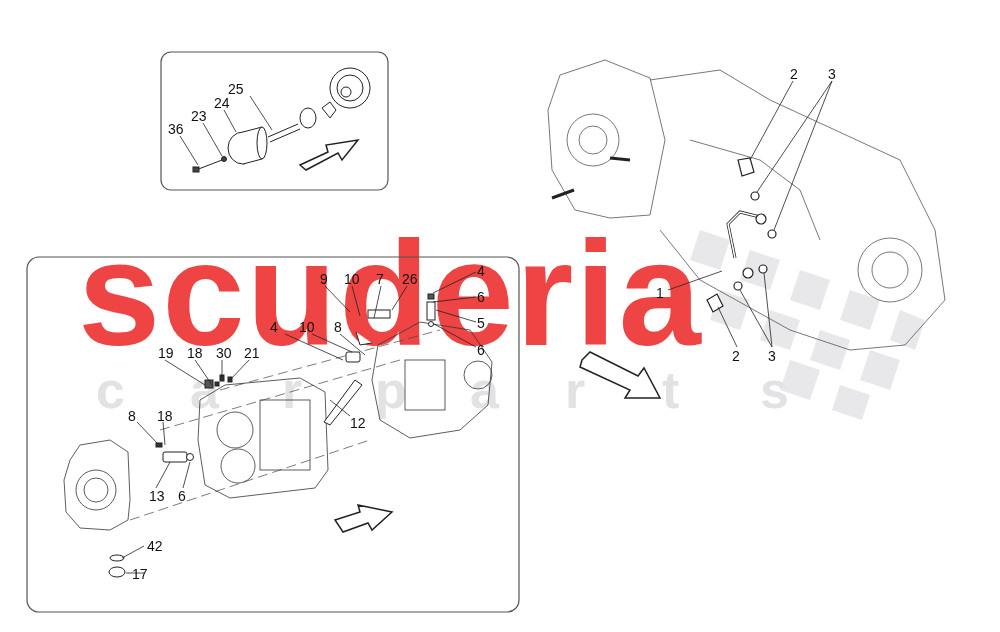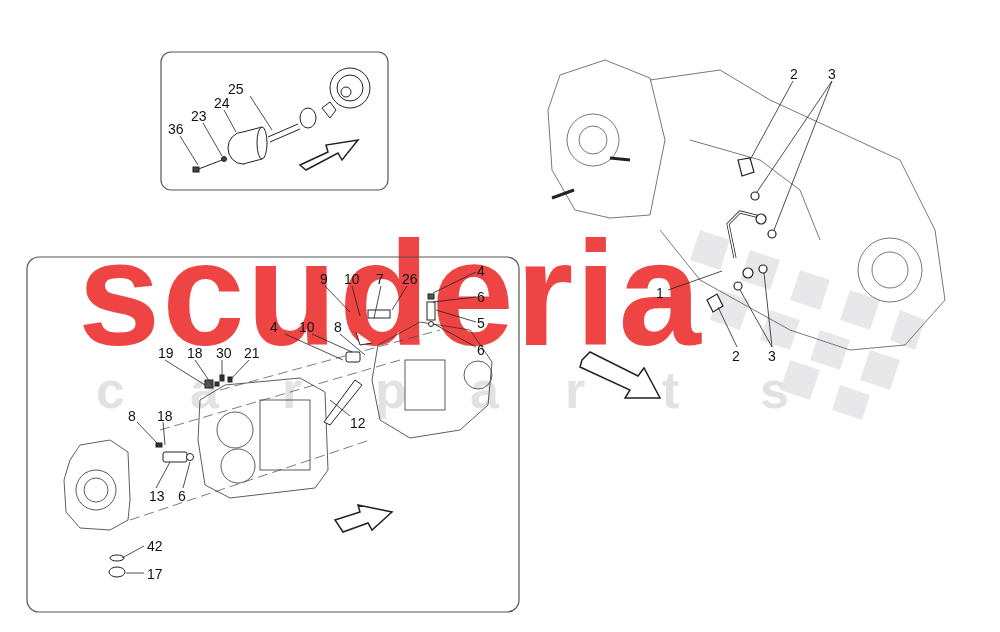--- a/index.html
+++ b/index.html
@@ -186,18 +186,18 @@
 <div class="callout" style="left:158px;top:346px">19</div>
 <div class="callout" style="left:187px;top:346px">18</div>
 <div class="callout" style="left:216px;top:346px">30</div>
 <div class="callout" style="left:244px;top:346px">21</div>
 <div class="callout" style="left:350px;top:416px">12</div>
 <div class="callout" style="left:128px;top:409px">8</div>
 <div class="callout" style="left:157px;top:409px">18</div>
 <div class="callout" style="left:149px;top:489px">13</div>
 <div class="callout" style="left:178px;top:489px">6</div>
 <div class="callout" style="left:147px;top:539px">42</div>
-<div class="callout" style="left:147px;top:567px">17</div>
+<div class="callout" style="left:132px;top:567px">17</div>
 <div class="callout" style="left:790px;top:67px">2</div>
 <div class="callout" style="left:828px;top:67px">3</div>
 <div class="callout" style="left:656px;top:286px">1</div>
 <div class="callout" style="left:732px;top:349px">2</div>
 <div class="callout" style="left:768px;top:349px">3</div>
 
 </body></html>

